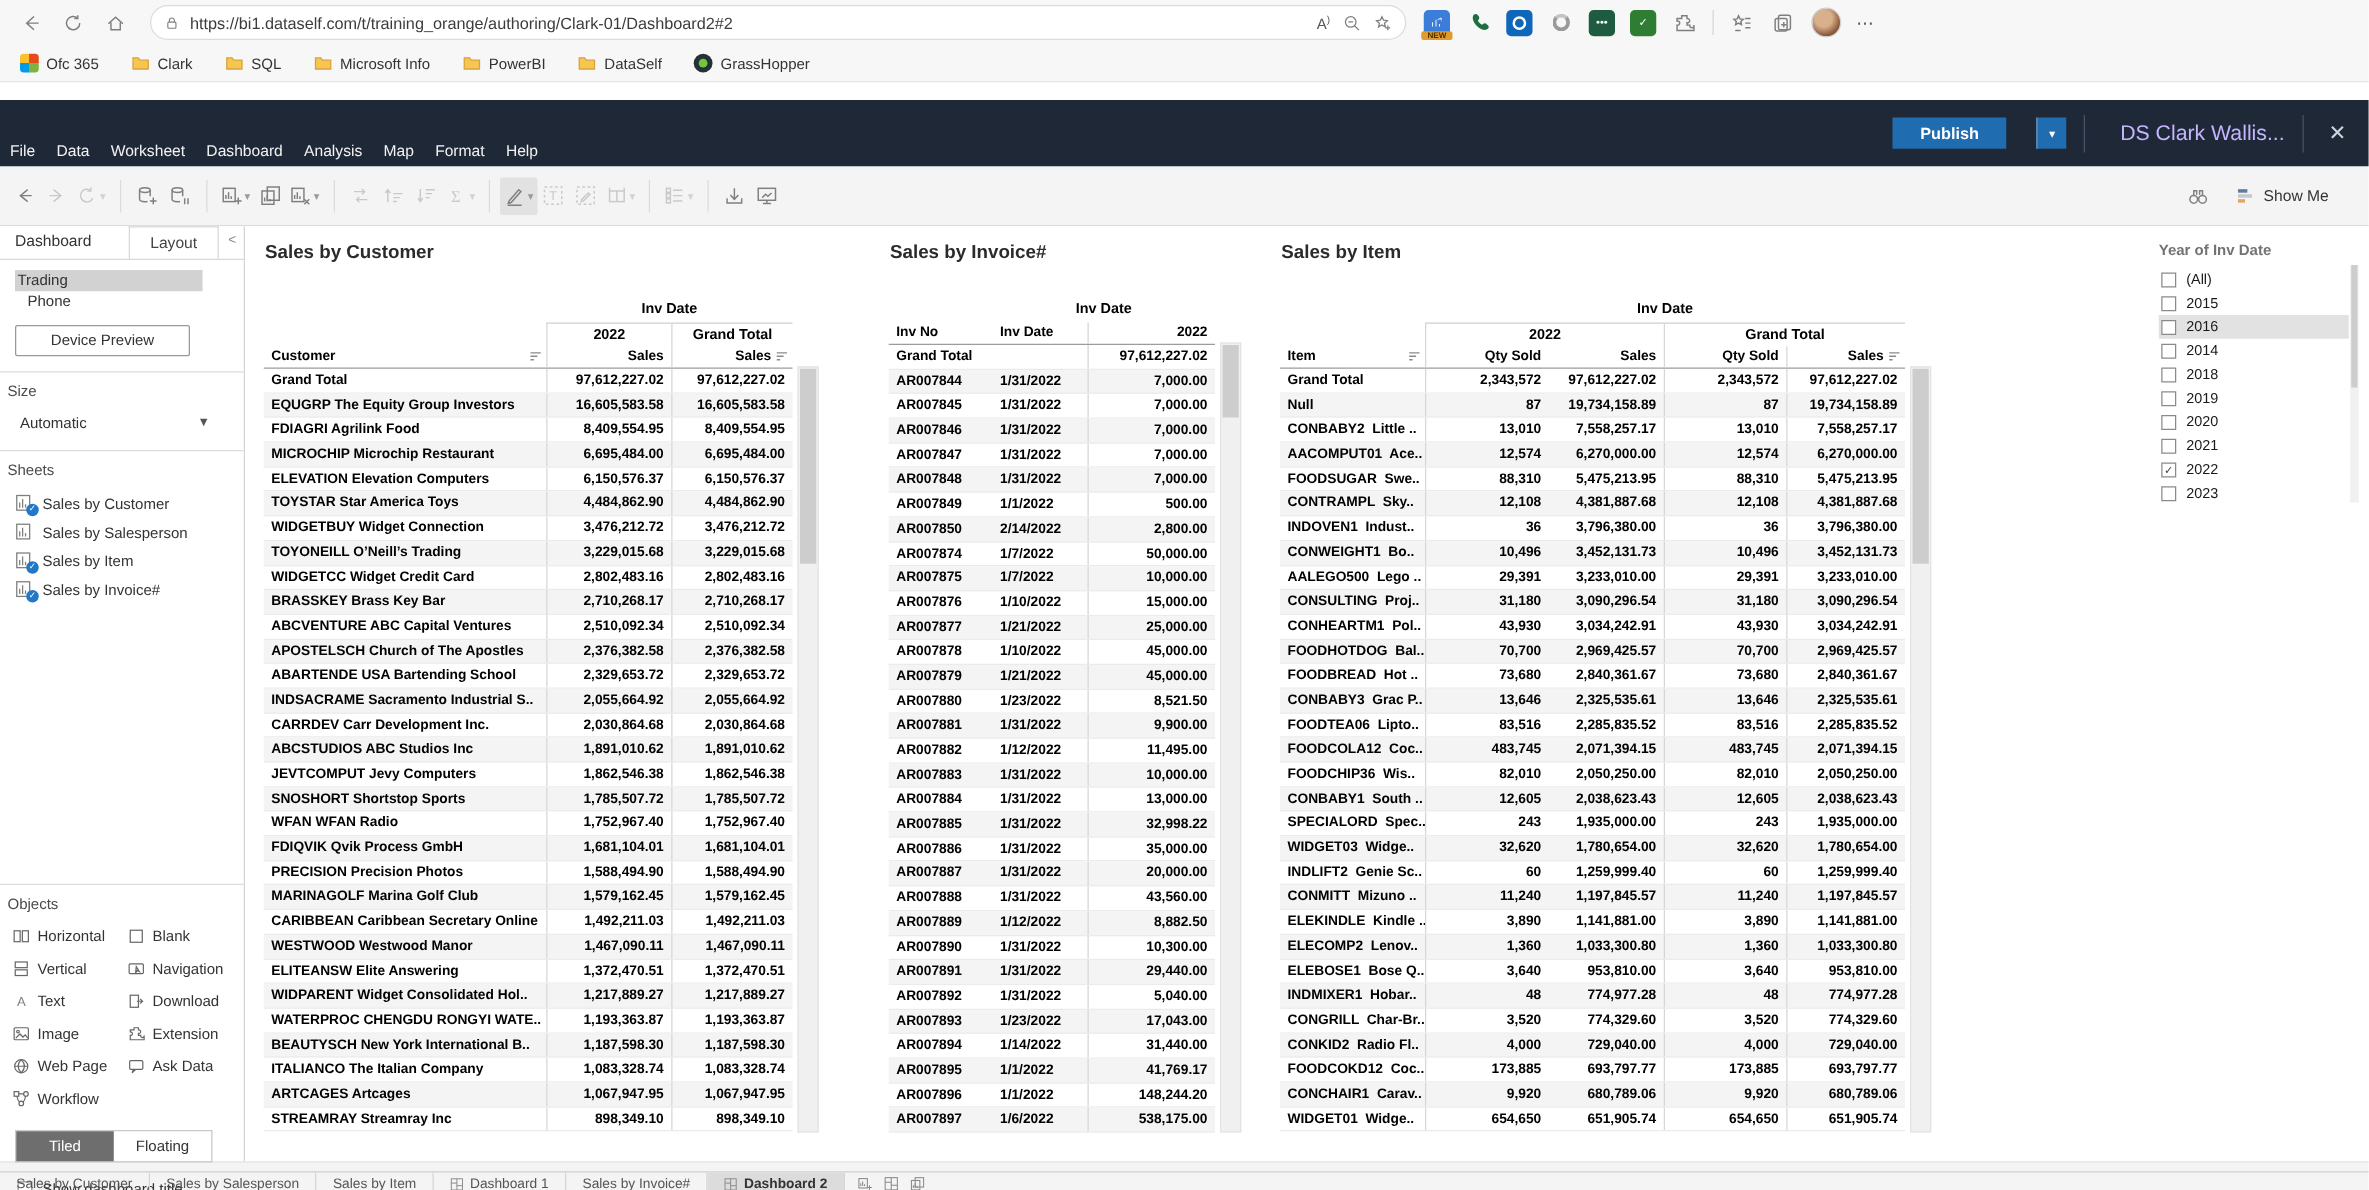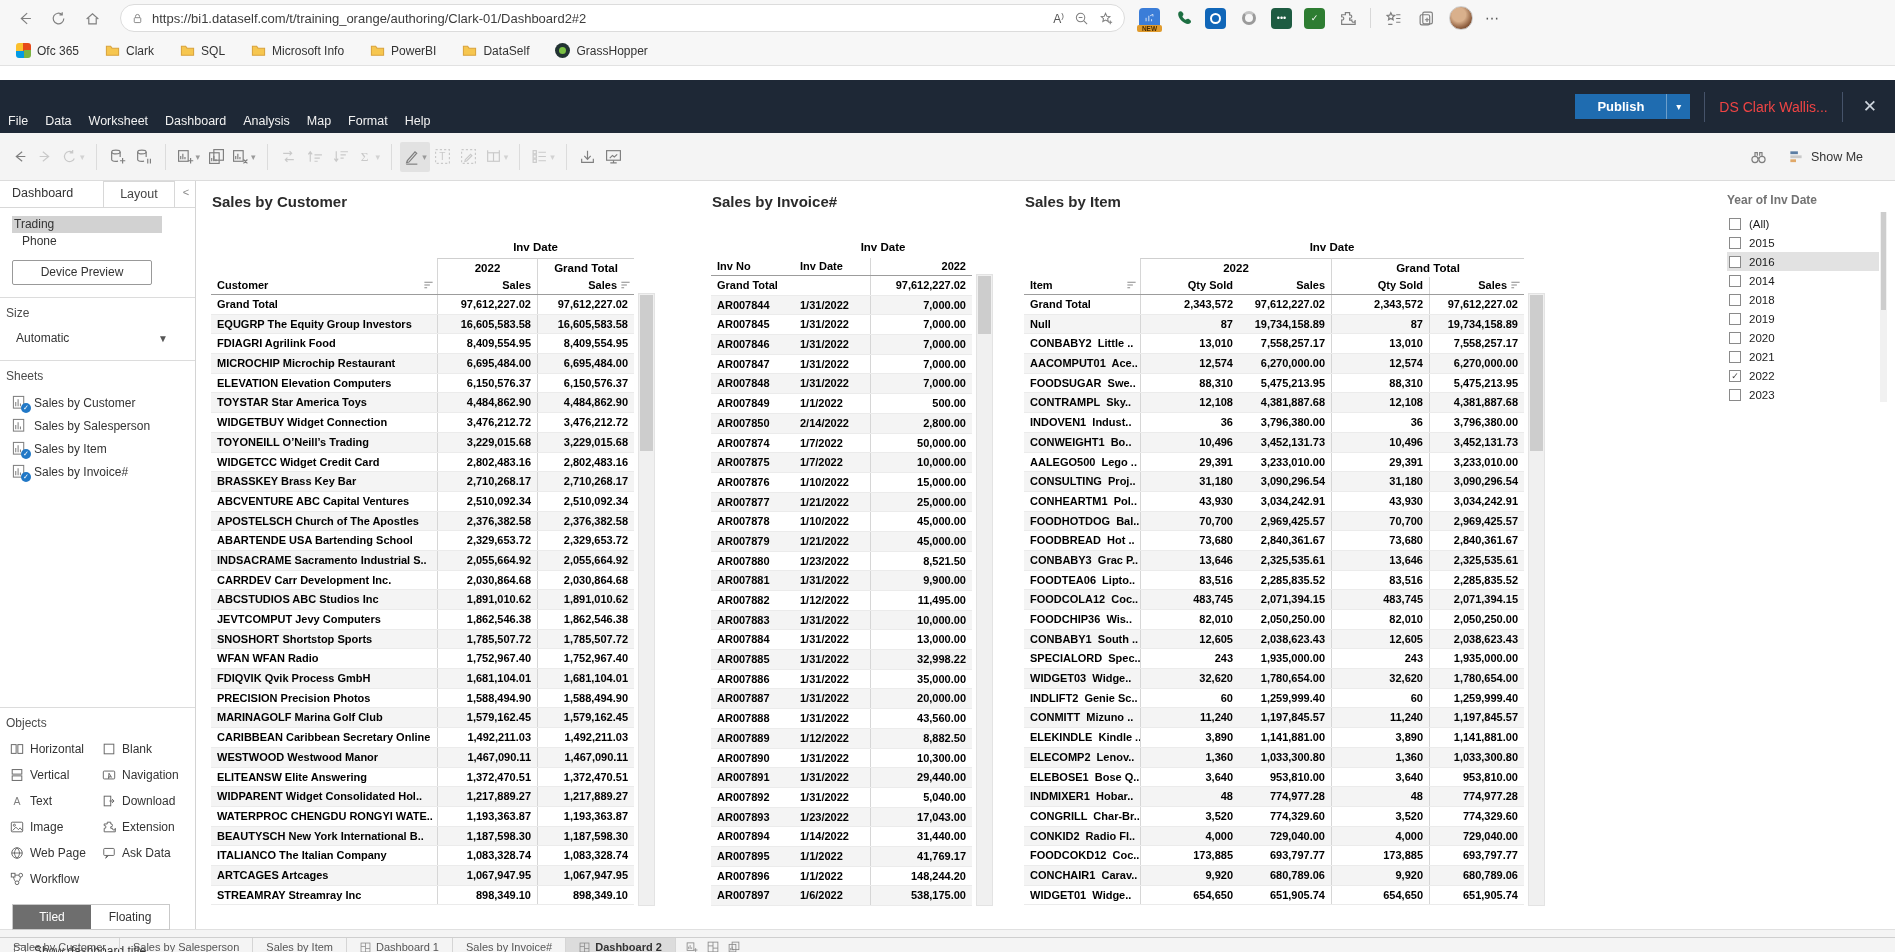--- a/index.html
+++ b/index.html
@@ -27,25 +27,25 @@
   .gh-icon { width:15px; height:15px; border-radius:50%; background:#233; position:relative; }
   .gh-icon:after { content:""; position:absolute; left:4px; top:4px; width:7px; height:7px; border-radius:50%; background:#7ac143; }
 
   
   .tb-gap { height:14px; background:#fff; }
   .tb-header { position:relative; height:53px; background:#1e2836; color:#fff; }
   .menus { position:absolute; left:8px; bottom:5px; display:flex; gap:17px; }
   .menu-item { font-size:12.5px; color:#f2f2f2; }
   .tb-title { position:absolute; left:0; right:0; top:11px; text-align:center; font-size:13.5px; font-weight:bold; color:#fff; }
   .tb-right { position:absolute; right:12px; top:0; height:100%; display:flex; align-items:center; gap:14px; }
-  .publish-wrap { display:flex; }
+  .publish-wrap { display:flex;gap:24px; }
   .publish-btn { background:#1f6cb0; color:#fff; font-size:13px; font-weight:bold; padding:5px 22px; border:none; }
   .publish-caret { background:#1f6cb0; color:#fff; width:24px; display:flex; align-items:center; justify-content:center; border-left:1px solid rgba(255,255,255,.35); font-size:10px; }
   .hdr-sep { width:1px; height:30px; background:#46536a; }
-  .user-label { font-size:14px; color:#ef4444; }
+  .user-label { font-size:17px; color:#c4b5fd;margin-left:14px; }
   .close-x { font-size:17px; color:#cdd4dd; padding:0 6px; }
 
   
   .tb-toolbar { height:48px; background:#f4f4f4; border-bottom:1px solid #dcdcdc; display:flex; align-items:center; padding:0 6px; }
   .tbtn { height:30px; min-width:26px; display:flex; align-items:center; justify-content:center; padding:0 3px; border-radius:2px; color:#7f7f7f; }
   .tbtn.active { background:#e2e2e2; }
   .tbtn .ic { stroke:#7f7f7f; }
   .tbtn.disabled .ic { stroke:#c9c9c9; }
   .tbtn.disabled { color:#c9c9c9; }
   .tcaret { font-size:9px; color:#9a9a9a; margin-left:2px; }

